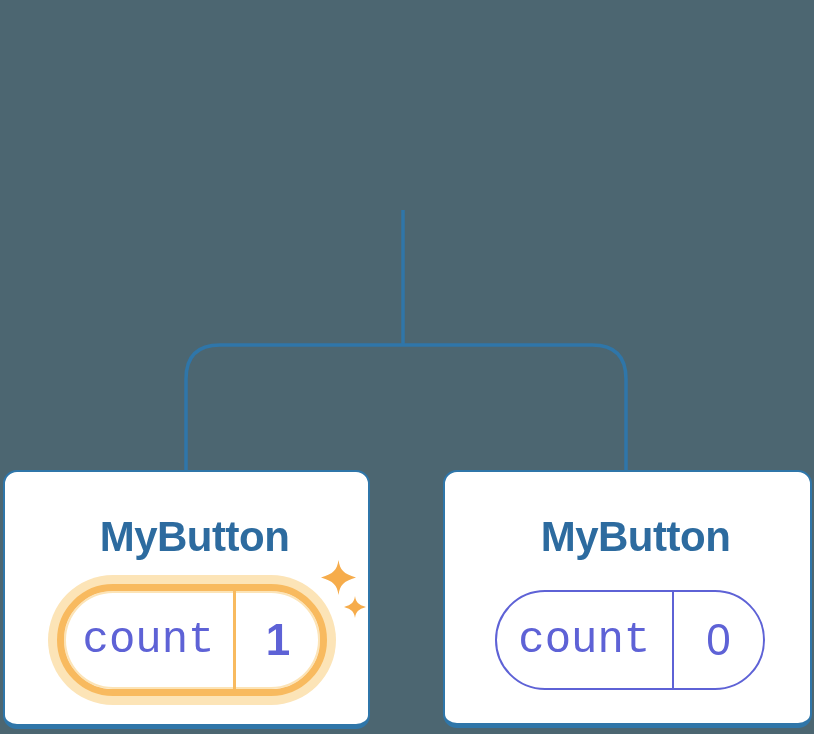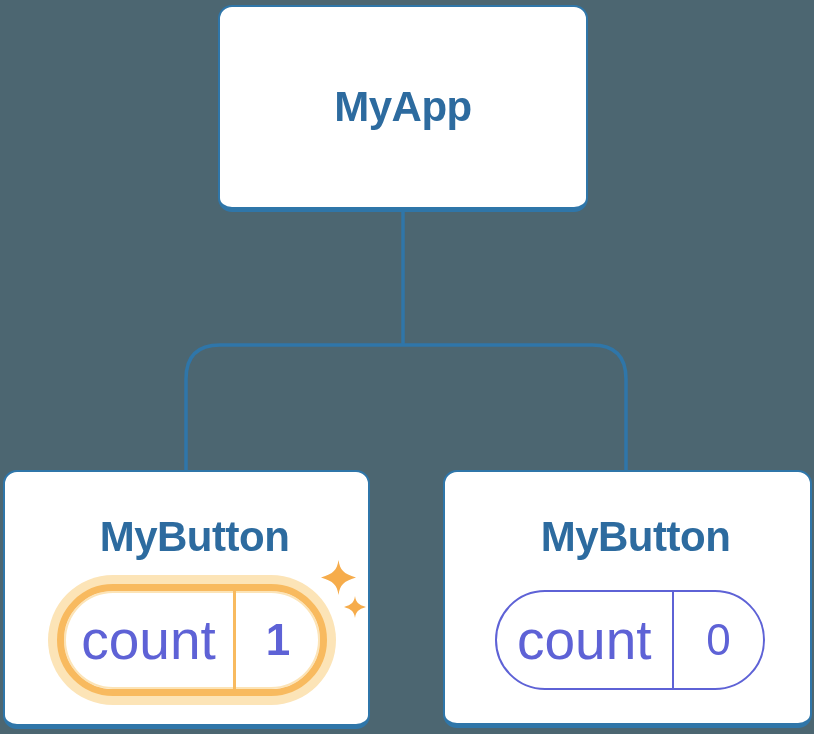--- a/index.html
+++ b/index.html
@@ -35,21 +35,21 @@
     border-radius:999px;box-sizing:border-box;overflow:hidden;
   }
   .pill-highlight{
     left:52px;top:112px;width:270px;height:112px;
     border:7px solid var(--highlight);
     box-shadow:0 0 0 9px var(--glow), inset 0 0 0 2px var(--glow);
   }
   .pill-plain{left:50px;top:118px;width:270px;height:100px;border:2.5px solid var(--state);}
   .pill-key{
     flex:1;display:flex;align-items:center;justify-content:center;
-    color:var(--state);font-size:55px;
+    color:var(--state);font-size:44px;font-family:Liberation Mono, monospace;
   }
   .pill-divider{flex:0 0 auto;}
   .divider-orange{width:3px;background:var(--highlight);}
   .divider-indigo{width:2.5px;background:var(--state);}
   .pill-value{
     display:flex;align-items:center;justify-content:center;
     color:var(--state);font-size:44px;
   }
   .pill-highlight .pill-value{width:84px;font-weight:bold;}
   .pill-plain .pill-value{width:89px;}
@@ -60,23 +60,20 @@
 </head>
 <body>
 
 <div class="stage">
 
   <svg class="connectors" width="814" height="734" viewBox="0 0 814 734" aria-hidden="true">
     <path class="edge" d="M403 210 L403 345"></path>
     <path class="edge" d="M186 472 L186 379 Q186 345 220 345 L592 345 Q626 345 626 379 L626 472"></path>
   </svg>
 
-  <div class="card root-card">
-    <div class="heading">MyApp</div>
-  </div>
 
   <div class="card child-card left-card">
     <div class="heading child-heading">MyButton</div>
     <div class="pill pill-highlight">
       <span class="pill-key">count</span>
       <span class="pill-divider divider-orange"></span>
       <span class="pill-value">1</span>
     </div>
     <svg class="sparkle sparkle-large" width="35" height="35" viewBox="0 0 40 40" aria-hidden="true">
       <path d="M20 0 C21.8 11.5 25.5 15.5 40 20 C25.5 24.5 21.8 28.5 20 40 C18.2 28.5 14.5 24.5 0 20 C14.5 15.5 18.2 11.5 20 0 Z"></path>

